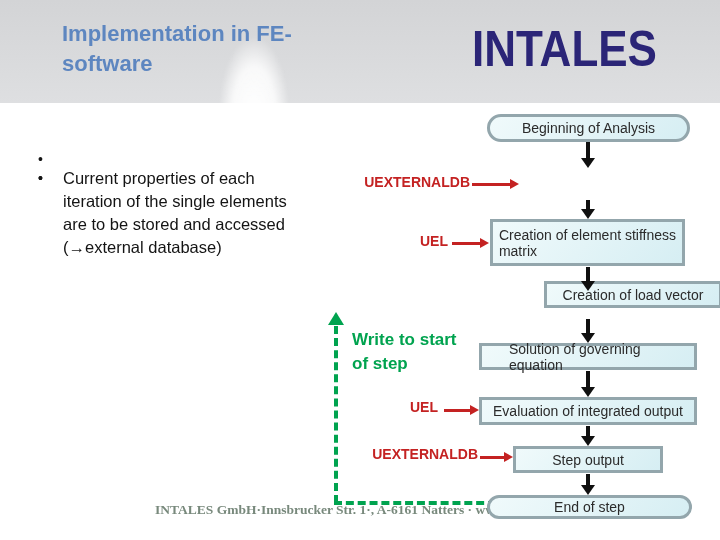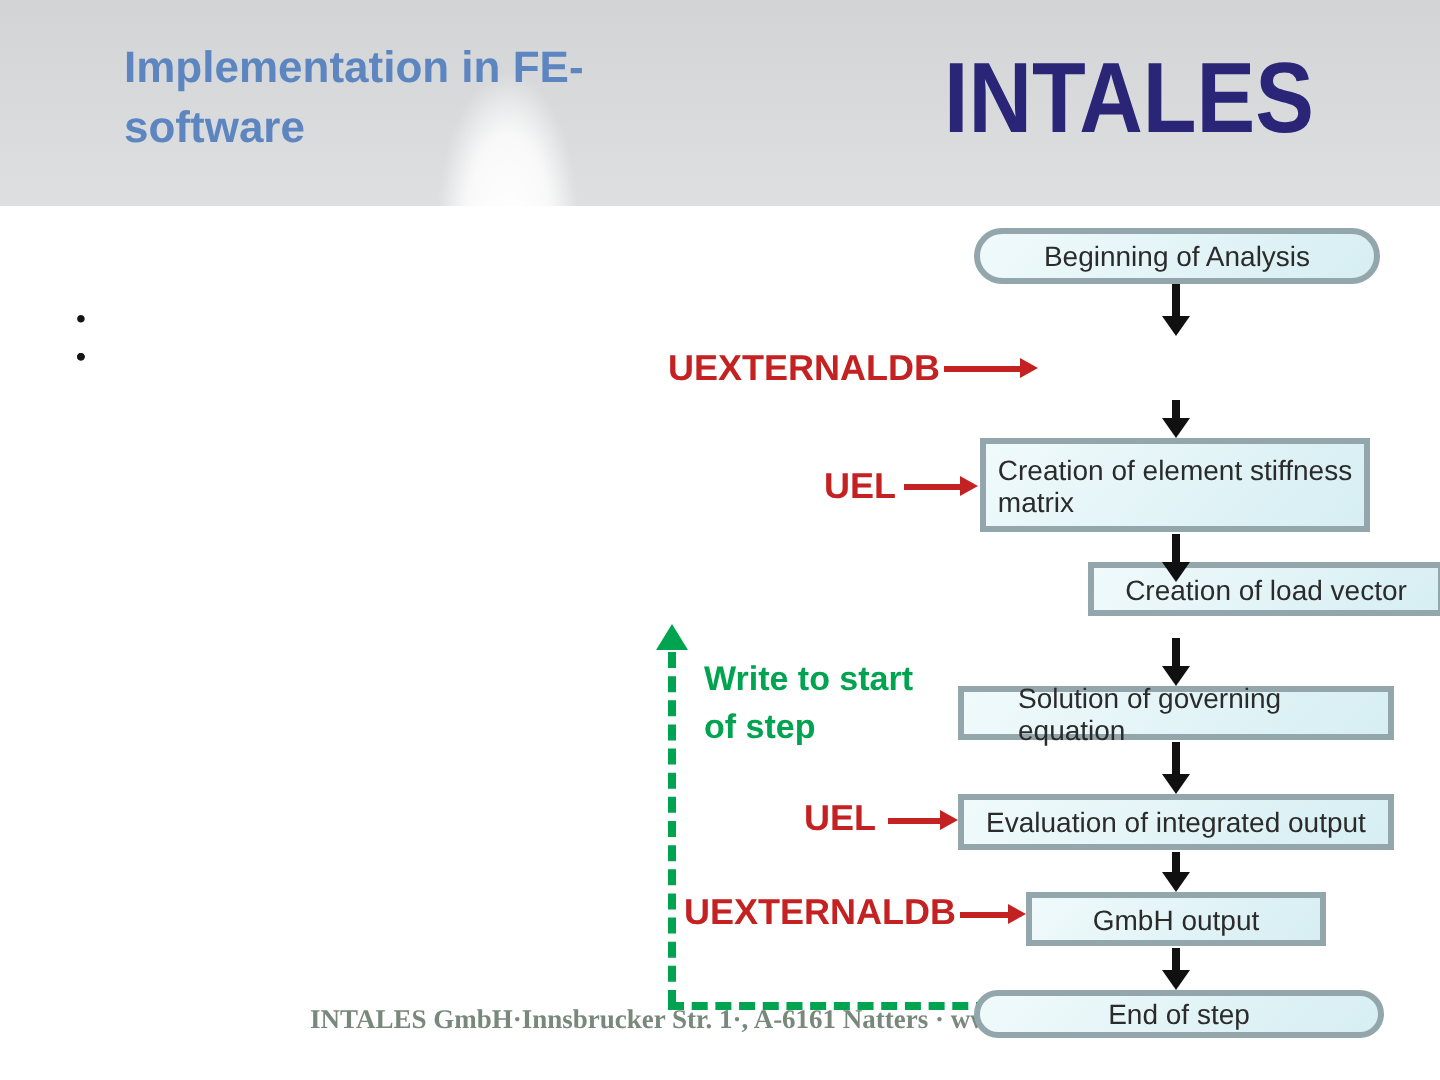--- a/index.html
+++ b/index.html
@@ -61,21 +61,21 @@
   
   .varrow{position:absolute;left:581px;width:14px;z-index:3;}
   .varrow .stem{margin-left:5px;width:4px;background:#101010;height:calc(100% - 10px);}
   .varrow .head{width:0;height:0;border-left:7px solid transparent;
                 border-right:7px solid transparent;border-top:10px solid #101010;}
   .a1{top:142px;height:26px;} .a2{top:200px;height:19px;} .a3{top:267px;height:24px;}
   .a4{top:319px;height:24px;} .a5{top:371px;height:26px;} .a6{top:426px;height:20px;}
   .a7{top:474px;height:21px;}
 
   
-  .rlabel{position:absolute;z-index:3;font-size:18px;font-weight:bold;color:#c42222;
+  .rlabel{position:absolute;z-index:3;font-size:14px;font-weight:bold;color:#c42222;
           text-align:right;white-space:nowrap;}
   .r1{left:330px;top:174px;width:140px;}
   .r2{left:330px;top:233px;width:118px;}
   .r3{left:330px;top:399px;width:108px;}
   .r4{left:330px;top:446px;width:148px;}
   .harrow{position:absolute;height:3px;background:#c42222;z-index:3;}
   .harrow::after{content:"";position:absolute;right:-9px;top:-4px;width:0;height:0;
           border-left:9px solid #c42222;border-top:5px solid transparent;
           border-bottom:5px solid transparent;}
   .h1{left:472px;top:183px;width:38px;}
@@ -97,38 +97,42 @@
 
   <div class="bullets">
     <div class="bullet">
       <span class="dot">•</span>
     </div>
     <div class="bullet">
       <span class="dot">•</span>
     </div>
     <div class="bullet">
       <span class="dot">•</span>
+      <span class="btxt">Current properties of each
+iteration of the single elements
+are to be stored and accessed
+(→external database)</span>
     </div>
   </div>
 
   <div class="footer">INTALES GmbH·Innsbrucker Str. 1·, A-6161 Natters · www.in</div>
 
   <div class="loop-head"></div>
   <div class="loop-v"></div>
   <div class="loop-h"></div>
   <div class="loop-label">Write to start
 of step</div>
 
   <div class="node pill n1">Beginning of Analysis</div>
   <div class="node n3">Creation of element stiffness
 matrix</div>
   <div class="node n4">Creation of load vector</div>
   <div class="node n5">Solution of governing equation</div>
   <div class="node n6">Evaluation of integrated output</div>
-  <div class="node n7">GmbH output</div>
+  <div class="node n7">Step output</div>
   <div class="node pill n8">End of step</div>
 
   <div class="varrow a1">
       <div class="stem"></div>
       <div class="head"></div>
     </div>
   <div class="varrow a2">
       <div class="stem"></div>
       <div class="head"></div>
     </div>

